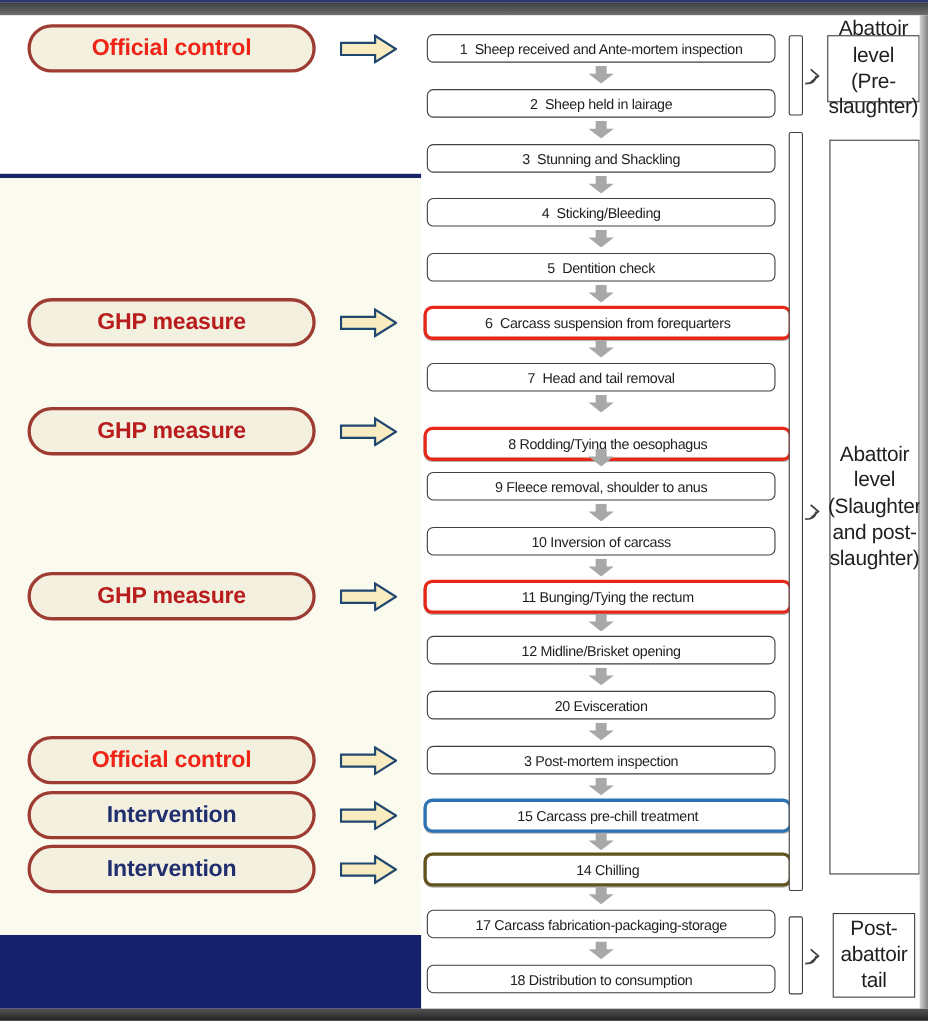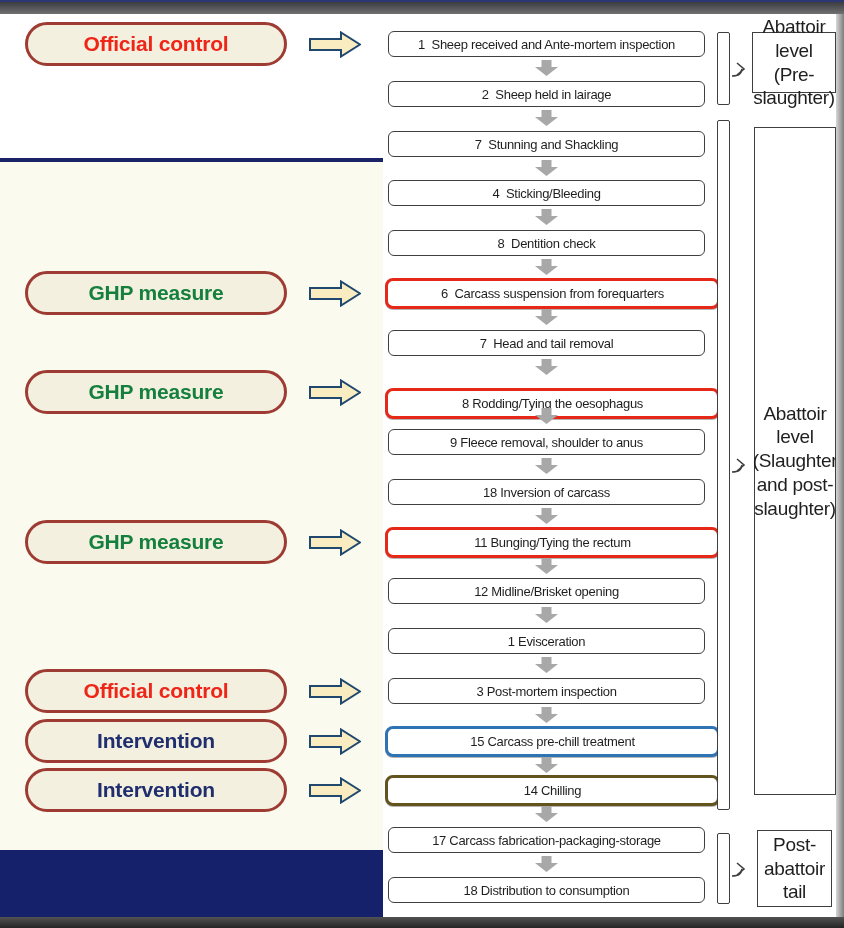--- a/index.html
+++ b/index.html
@@ -33,21 +33,21 @@
 
   .connector { position:absolute; left:535px; width:23px; height:16px; }
 
   
   .annotation { position:absolute; left:25px; width:262px; height:44px;
                 background:#f3f0e0; border:3px solid #9e3c33; border-radius:22px;
                 display:flex; align-items:center; justify-content:center;
                 font-size:21px; font-weight:bold; letter-spacing:-0.2px; }
   .annotation.red  { color:#ee2517; }
   .annotation.navy { color:#202e6d; }
-  .annotation.black{ color:#15803d; }
+  .annotation.black{ color:#b91c1c; }
 
   .yellow-arrow { position:absolute; left:309px; width:52px; height:27px; }
 
   
   .bracket { position:absolute; left:717px; width:13px; background:#ffffff;
              border:1.5px solid #3f3f3f; border-radius:2px; }
   .bracket-arrow { position:absolute; left:731px; width:22px; height:18px; }
 
   .level-label { position:absolute; background:#ffffff; border:1.5px solid #3f3f3f;
                  display:flex; align-items:center; justify-content:center; text-align:center;
@@ -97,61 +97,61 @@
     </div>
   <div id="steps">
       <div class="flow-step" style="top: 31px;">1  Sheep received and Ante-mortem inspection</div>
       <div class="connector" style="top: 60px;"><svg width="23" height="16" viewBox="0 0 23 16">
           <polygon points="6.5,0 16.5,0 16.5,7 23,7 11.5,16 0,7 6.5,7" fill="#a8a8a8"></polygon>
         </svg></div>
       <div class="flow-step" style="top: 81px;">2  Sheep held in lairage</div>
       <div class="connector" style="top: 110px;"><svg width="23" height="16" viewBox="0 0 23 16">
           <polygon points="6.5,0 16.5,0 16.5,7 23,7 11.5,16 0,7 6.5,7" fill="#a8a8a8"></polygon>
         </svg></div>
-      <div class="flow-step" style="top: 131px;">7  Stunning and Shackling</div>
+      <div class="flow-step" style="top: 131px;">3  Stunning and Shackling</div>
       <div class="connector" style="top: 160px;"><svg width="23" height="16" viewBox="0 0 23 16">
           <polygon points="6.5,0 16.5,0 16.5,7 23,7 11.5,16 0,7 6.5,7" fill="#a8a8a8"></polygon>
         </svg></div>
       <div class="flow-step" style="top: 180px;">4  Sticking/Bleeding</div>
       <div class="connector" style="top: 209px;"><svg width="23" height="16" viewBox="0 0 23 16">
           <polygon points="6.5,0 16.5,0 16.5,7 23,7 11.5,16 0,7 6.5,7" fill="#a8a8a8"></polygon>
         </svg></div>
-      <div class="flow-step" style="top: 230px;">8  Dentition check</div>
+      <div class="flow-step" style="top: 230px;">5  Dentition check</div>
       <div class="connector" style="top: 259px;"><svg width="23" height="16" viewBox="0 0 23 16">
           <polygon points="6.5,0 16.5,0 16.5,7 23,7 11.5,16 0,7 6.5,7" fill="#a8a8a8"></polygon>
         </svg></div>
       <div class="flow-step hl" style="top: 278px; border-color: rgb(229, 40, 24);">6  Carcass suspension from forequarters</div>
       <div class="connector" style="top: 309px;"><svg width="23" height="16" viewBox="0 0 23 16">
           <polygon points="6.5,0 16.5,0 16.5,7 23,7 11.5,16 0,7 6.5,7" fill="#a8a8a8"></polygon>
         </svg></div>
       <div class="flow-step" style="top: 330px;">7  Head and tail removal</div>
       <div class="connector" style="top: 359px;"><svg width="23" height="16" viewBox="0 0 23 16">
           <polygon points="6.5,0 16.5,0 16.5,7 23,7 11.5,16 0,7 6.5,7" fill="#a8a8a8"></polygon>
         </svg></div>
       <div class="flow-step hl" style="top: 388px; border-color: rgb(229, 40, 24);">8 Rodding/Tying the oesophagus</div>
       <div class="connector" style="top: 408px;"><svg width="23" height="16" viewBox="0 0 23 16">
           <polygon points="6.5,0 16.5,0 16.5,7 23,7 11.5,16 0,7 6.5,7" fill="#a8a8a8"></polygon>
         </svg></div>
       <div class="flow-step" style="top: 429px;">9 Fleece removal, shoulder to anus</div>
       <div class="connector" style="top: 458px;"><svg width="23" height="16" viewBox="0 0 23 16">
           <polygon points="6.5,0 16.5,0 16.5,7 23,7 11.5,16 0,7 6.5,7" fill="#a8a8a8"></polygon>
         </svg></div>
-      <div class="flow-step" style="top: 479px;">18 Inversion of carcass</div>
+      <div class="flow-step" style="top: 479px;">10 Inversion of carcass</div>
       <div class="connector" style="top: 508px;"><svg width="23" height="16" viewBox="0 0 23 16">
           <polygon points="6.5,0 16.5,0 16.5,7 23,7 11.5,16 0,7 6.5,7" fill="#a8a8a8"></polygon>
         </svg></div>
       <div class="flow-step hl" style="top: 527px; border-color: rgb(229, 40, 24);">11 Bunging/Tying the rectum</div>
       <div class="connector" style="top: 558px;"><svg width="23" height="16" viewBox="0 0 23 16">
           <polygon points="6.5,0 16.5,0 16.5,7 23,7 11.5,16 0,7 6.5,7" fill="#a8a8a8"></polygon>
         </svg></div>
       <div class="flow-step" style="top: 578px;">12 Midline/Brisket opening</div>
       <div class="connector" style="top: 607px;"><svg width="23" height="16" viewBox="0 0 23 16">
           <polygon points="6.5,0 16.5,0 16.5,7 23,7 11.5,16 0,7 6.5,7" fill="#a8a8a8"></polygon>
         </svg></div>
-      <div class="flow-step" style="top: 628px;">1 Evisceration</div>
+      <div class="flow-step" style="top: 628px;">20 Evisceration</div>
       <div class="connector" style="top: 657px;"><svg width="23" height="16" viewBox="0 0 23 16">
           <polygon points="6.5,0 16.5,0 16.5,7 23,7 11.5,16 0,7 6.5,7" fill="#a8a8a8"></polygon>
         </svg></div>
       <div class="flow-step" style="top: 678px;">3 Post-mortem inspection</div>
       <div class="connector" style="top: 707px;"><svg width="23" height="16" viewBox="0 0 23 16">
           <polygon points="6.5,0 16.5,0 16.5,7 23,7 11.5,16 0,7 6.5,7" fill="#a8a8a8"></polygon>
         </svg></div>
       <div class="flow-step hl" style="top: 726px; border-color: rgb(46, 116, 181);">15 Carcass pre-chill treatment</div>
       <div class="connector" style="top: 757px;"><svg width="23" height="16" viewBox="0 0 23 16">
           <polygon points="6.5,0 16.5,0 16.5,7 23,7 11.5,16 0,7 6.5,7" fill="#a8a8a8"></polygon>

